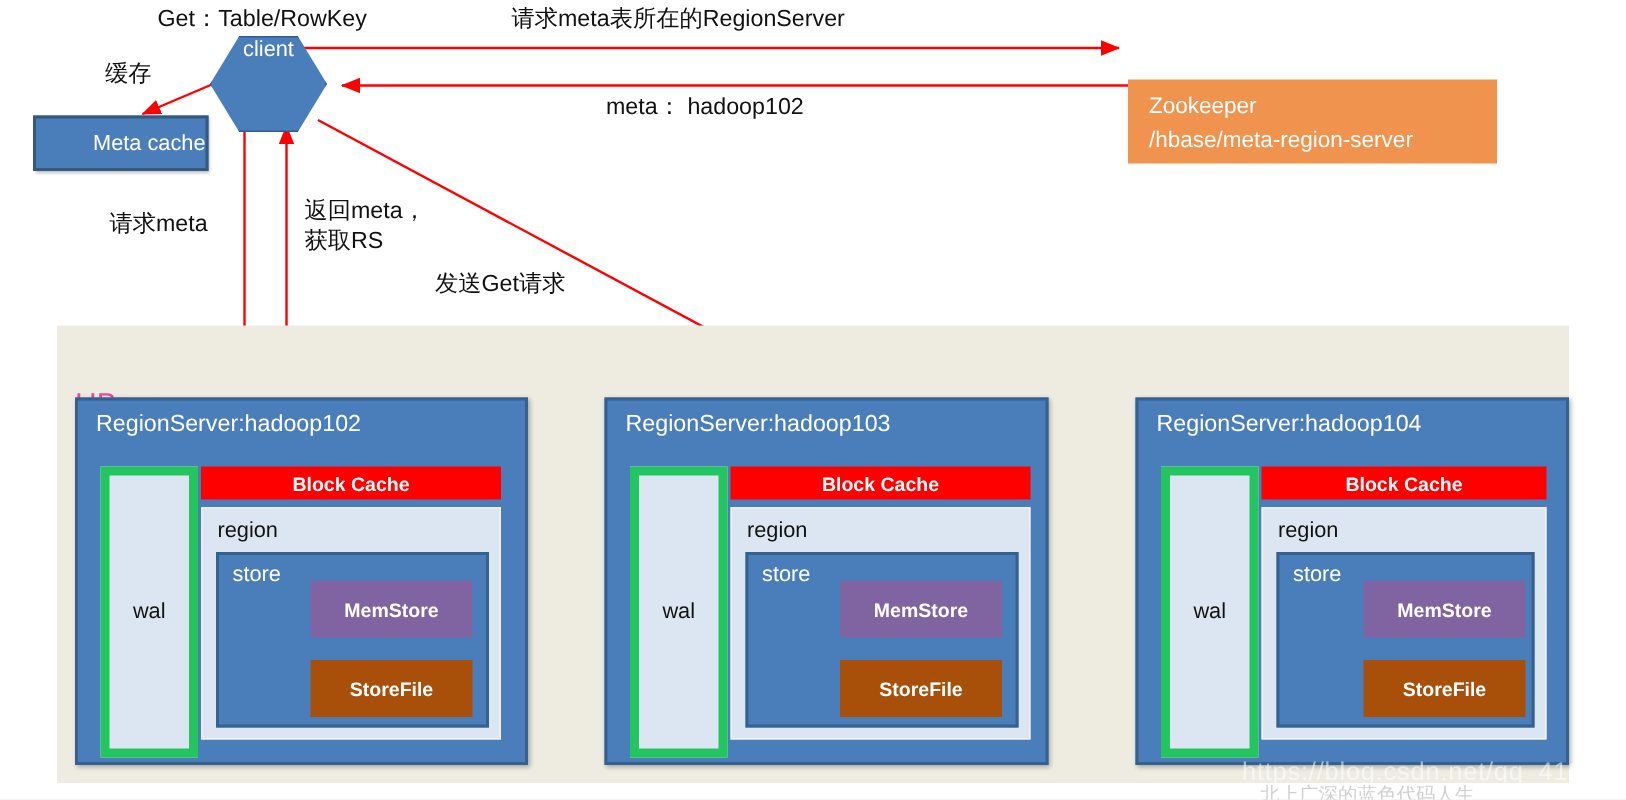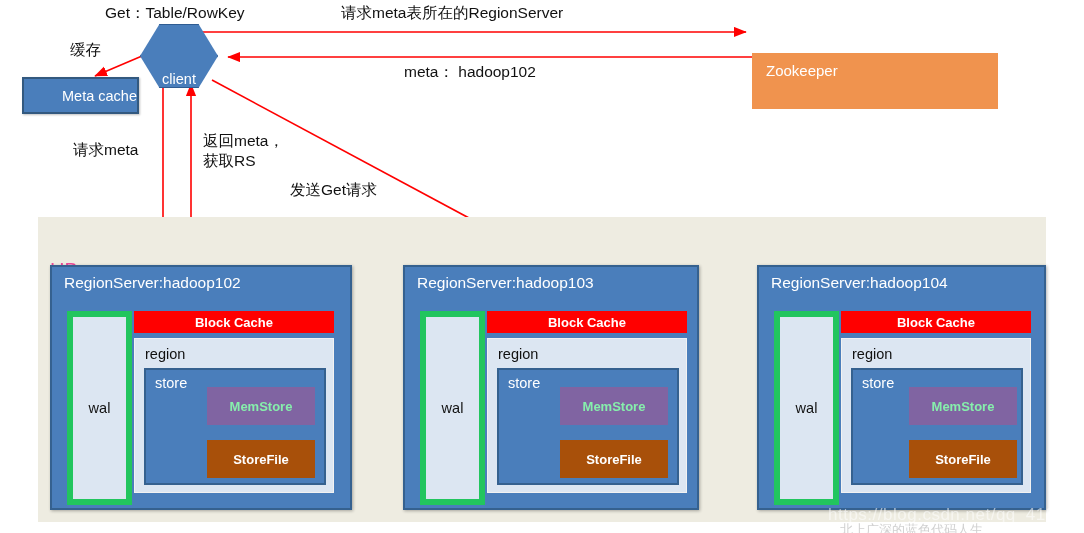--- a/index.html
+++ b/index.html
@@ -17,21 +17,21 @@
   
   .lbl{position:absolute;font-size:15.5px;color:#111;white-space:pre;line-height:1.25;}
 
   
   .hex{
     position:absolute;
     width:76px;height:62px;
     background:#4a7ebb;
     border:1px solid #2f5c92;
     clip-path:polygon(25% 0%,75% 0%,100% 50%,75% 100%,25% 100%,0% 50%);
-    display:flex;align-items:flex-end;justify-content:center;
+    display:flex;align-items:flex-start;justify-content:center;
     color:#ffffff;font-size:14.5px;
   }
 
   
   .metacache{
     position:absolute;
     background:#4a7ebb;
     border:2px solid #33597f;
     color:#fff;font-size:14.5px;
     display:flex;align-items:center;justify-content:flex-end;
@@ -95,21 +95,21 @@
   .store{
     position:absolute;
     background:#4a7ebb;
     border:2px solid #35618f;
     box-sizing:border-box;
   }
   .store-title{position:absolute;left:9px;top:5px;font-size:14.5px;color:#ffffff;}
   .memstore{
     position:absolute;
     background:#8064a2;
-    color:#86efac;font-size:13px;font-weight:bold;
+    color:#ffffff;font-size:13px;font-weight:bold;
     display:flex;align-items:center;justify-content:center;
   }
   .storefile{
     position:absolute;
     background:#a8500a;
     color:#ffffff;font-size:13px;font-weight:bold;
     display:flex;align-items:center;justify-content:center;
   }
   .watermark{
     position:absolute;
@@ -193,20 +193,21 @@
   <div class="hex" style="left:140px;top:24px;">
     <span>client</span>
   </div>
 
   <div class="metacache" style="left:22px;top:77px;width:113px;height:33px;">
     <span>Meta cache</span>
   </div>
 
   <div class="zk" style="left:752px;top:16px;width:246px;height:56px;">
     <div>Zookeeper</div>
+    <div>/hbase/meta-region-server</div>
   </div>
 
   <div class="hbase-panel" style="left:38px;top:217px;width:1008px;height:305px;"></div>
 
   <div class="hbase-title" style="left:50px;top:231px;">HBase</div>
 
   <div class="rs" style="left:50px;top:265px;width:302px;height:245px;">
     <div class="rs-title">RegionServer:hadoop102</div>
 
     <div class="wal" style="left:15px;top:44px;width:53px;height:182px;">

